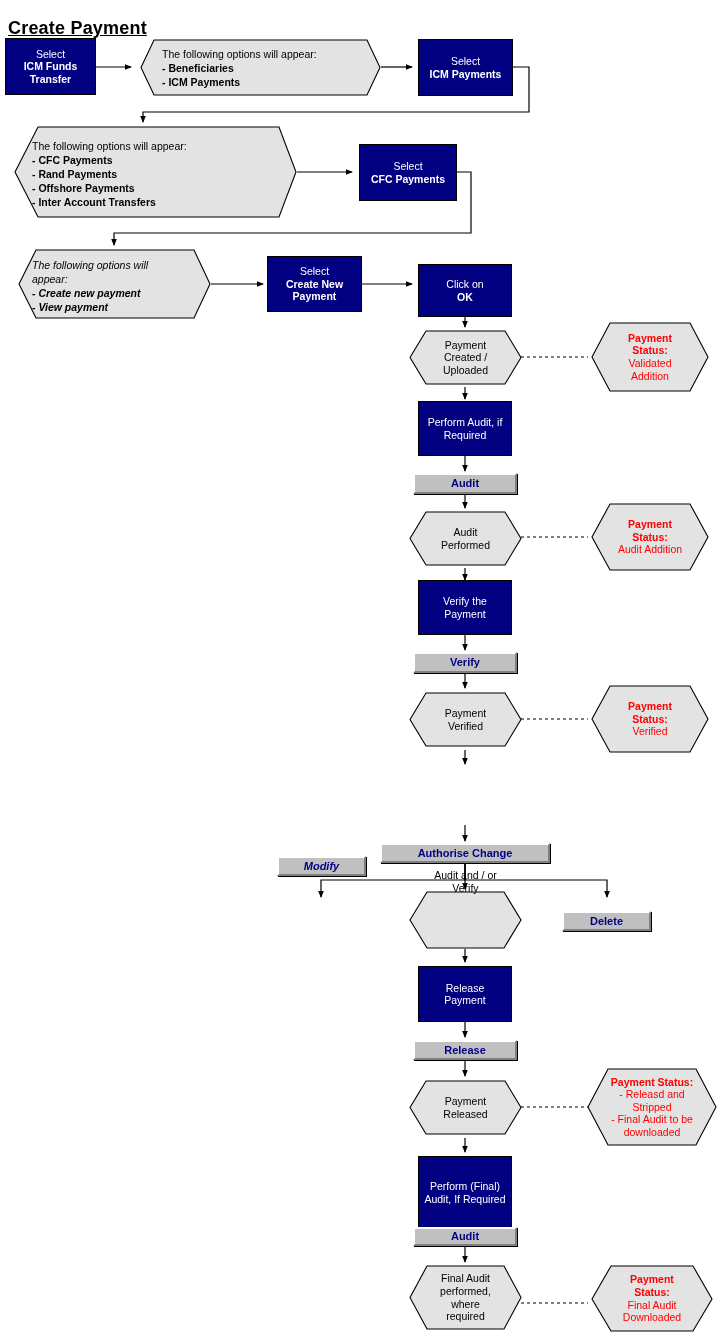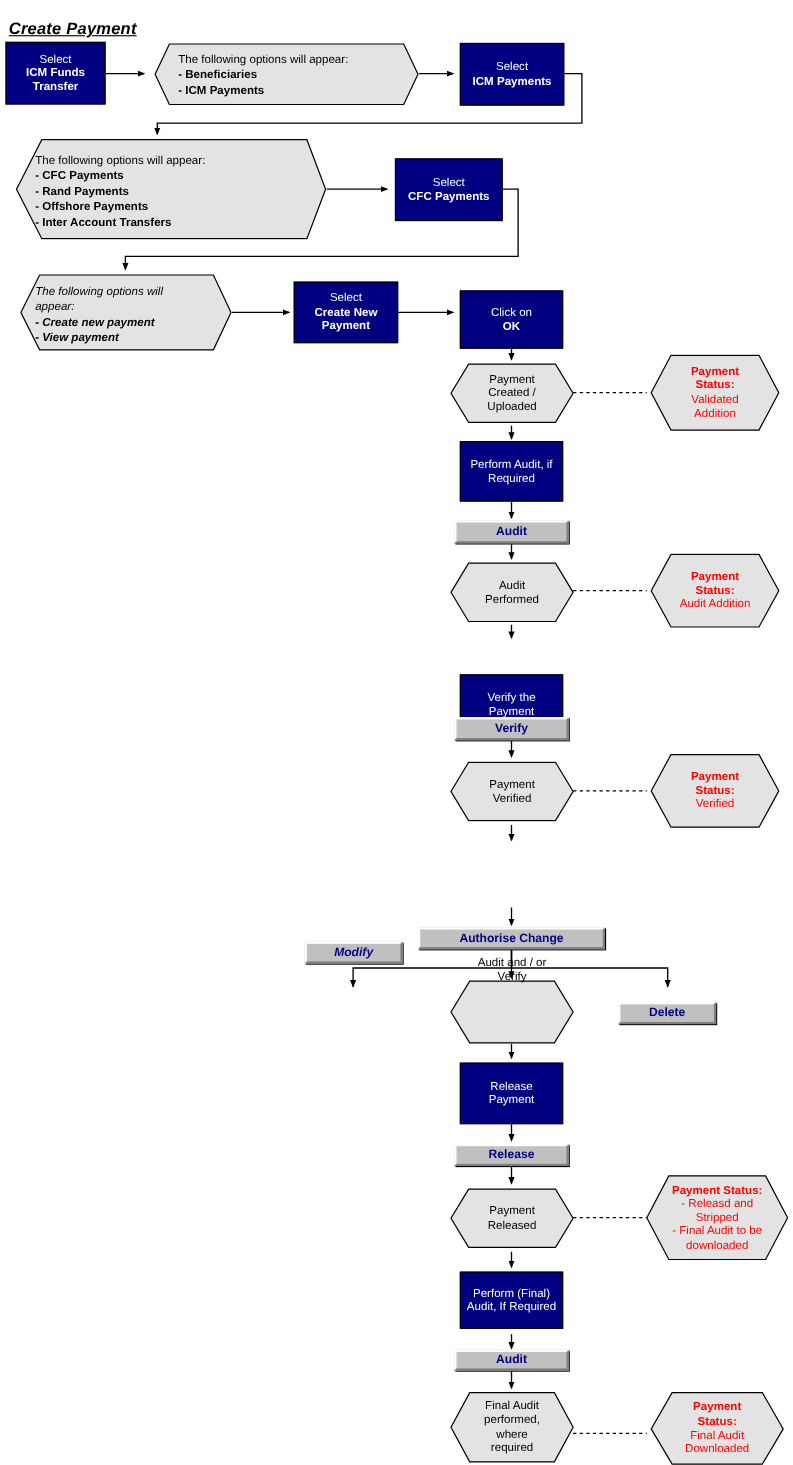--- a/index.html
+++ b/index.html
@@ -95,26 +95,25 @@
     text-align: left;
   }
   .opttext .head { font-weight: normal; display: block; }
   .opttext .item { font-weight: bold; display: block; }
 
   
   #title {
     position: absolute;
     left: 8px;
     top: 18px;
-    font-size: 15px;
+    font-size: 18px;
     font-weight: bold;
     color: #000000;
     text-decoration: underline;
     letter-spacing: 0.2px;
-    font-style: italic;
   }
 </style>
 </head>
 <body>
 
 <div id="canvas">
 
   <svg id="wires" viewBox="0 0 721 1332" xmlns="http://www.w3.org/2000/svg">
     <defs>
       <marker id="ah" markerWidth="7" markerHeight="7" refX="6" refY="3.5" orient="auto" markerUnits="userSpaceOnUse">
@@ -295,21 +294,21 @@
     </svg>
     <div class="hexlabel" style="left:595px; top:504px; width:110px; height:66px;">
       <div>
         <span class="b">Payment</span>
         <span class="b">Status:</span>
         <span class="n">Audit Addition</span>
       </div>
     </div>
   </div>
 
-  <div class="node navy" style="left:418px; top:580px; width:94px; height:55px;margin-top:33px;">
+  <div class="node navy" style="left:418px; top:580px; width:94px; height:55px;">
     <div>
       <span class="n">Verify the</span>
       <span class="n">Payment</span>
     </div>
   </div>
 
   <div class="node btn" style="left:413px; top:652px; width:104px; height:21px;">
     <span>Verify</span>
   </div>
 
@@ -388,21 +387,21 @@
       <div>
         <span class="b">Payment Status:</span>
         <span class="n">- Releasd and</span>
         <span class="n">Stripped</span>
         <span class="n">- Final Audit to be</span>
         <span class="n">downloaded</span>
       </div>
     </div>
   </div>
 
-  <div class="node navy" style="left:418px; top:1156px; width:94px; height:52px;">
+  <div class="node navy" style="left:418px; top:1156px; width:94px; height:73px;">
     <div>
       <span class="n">Perform (Final)</span>
       <span class="n">Audit, If Required</span>
     </div>
   </div>
 
   <div class="node btn" style="left:413px; top:1227px; width:104px; height:19px;">
     <span>Audit</span>
   </div>
 

